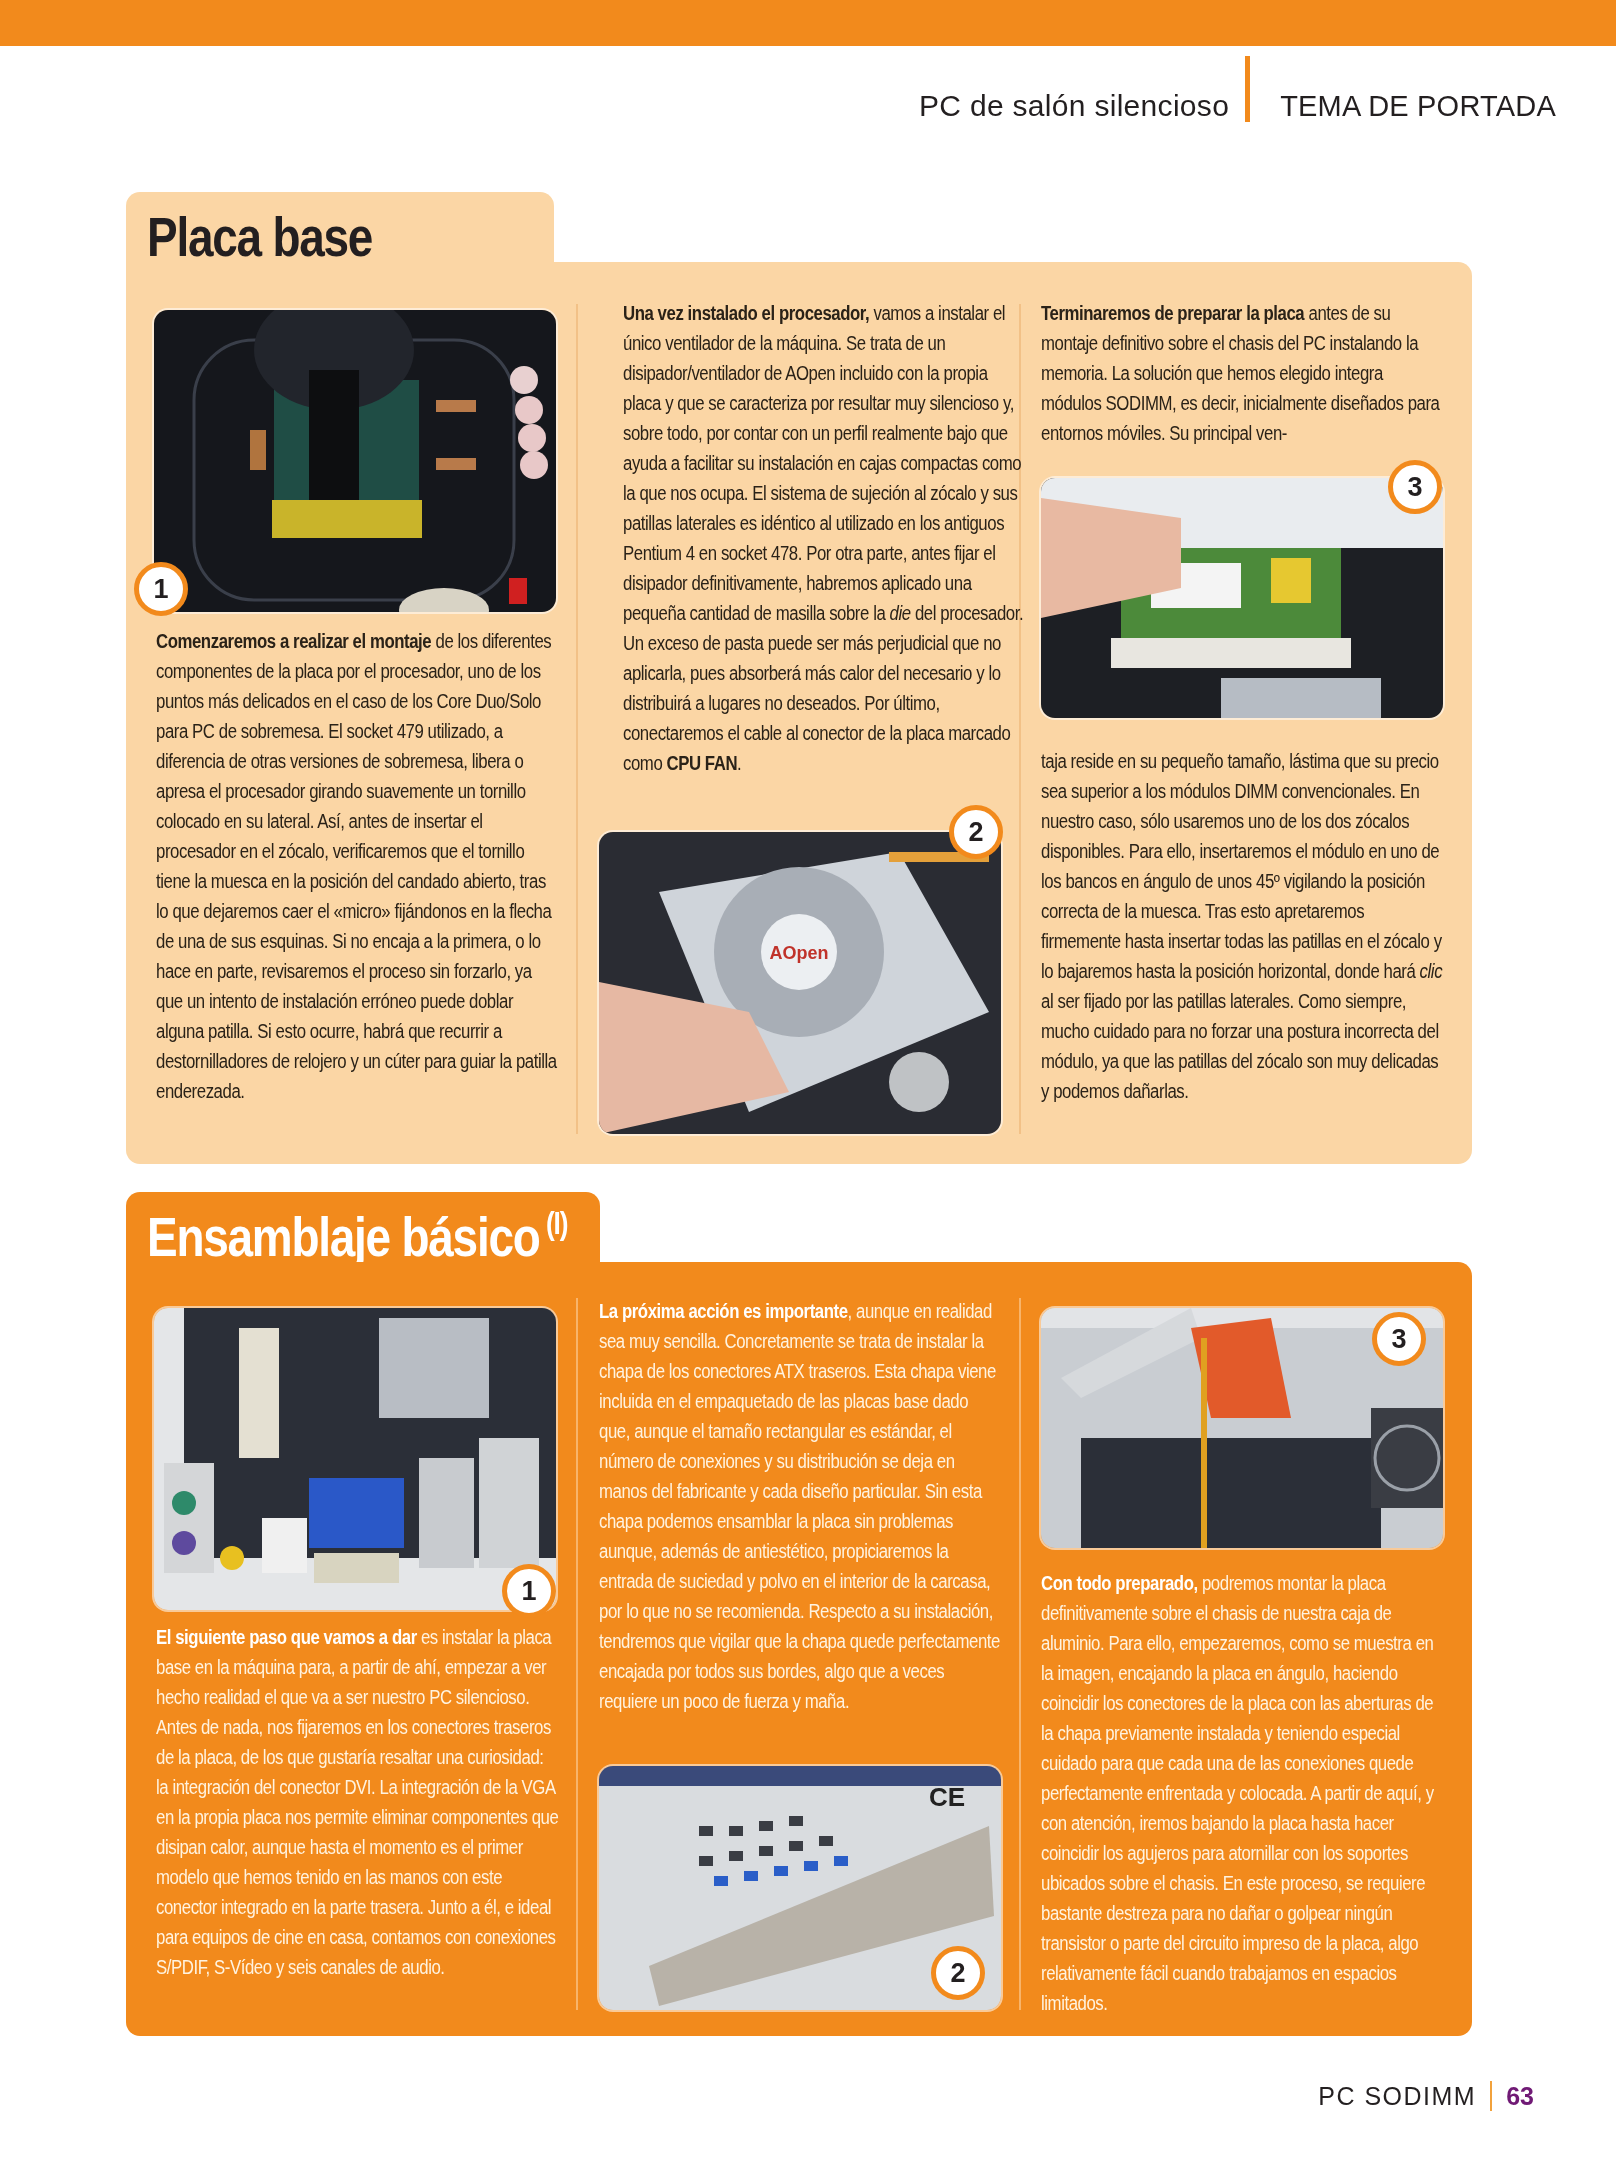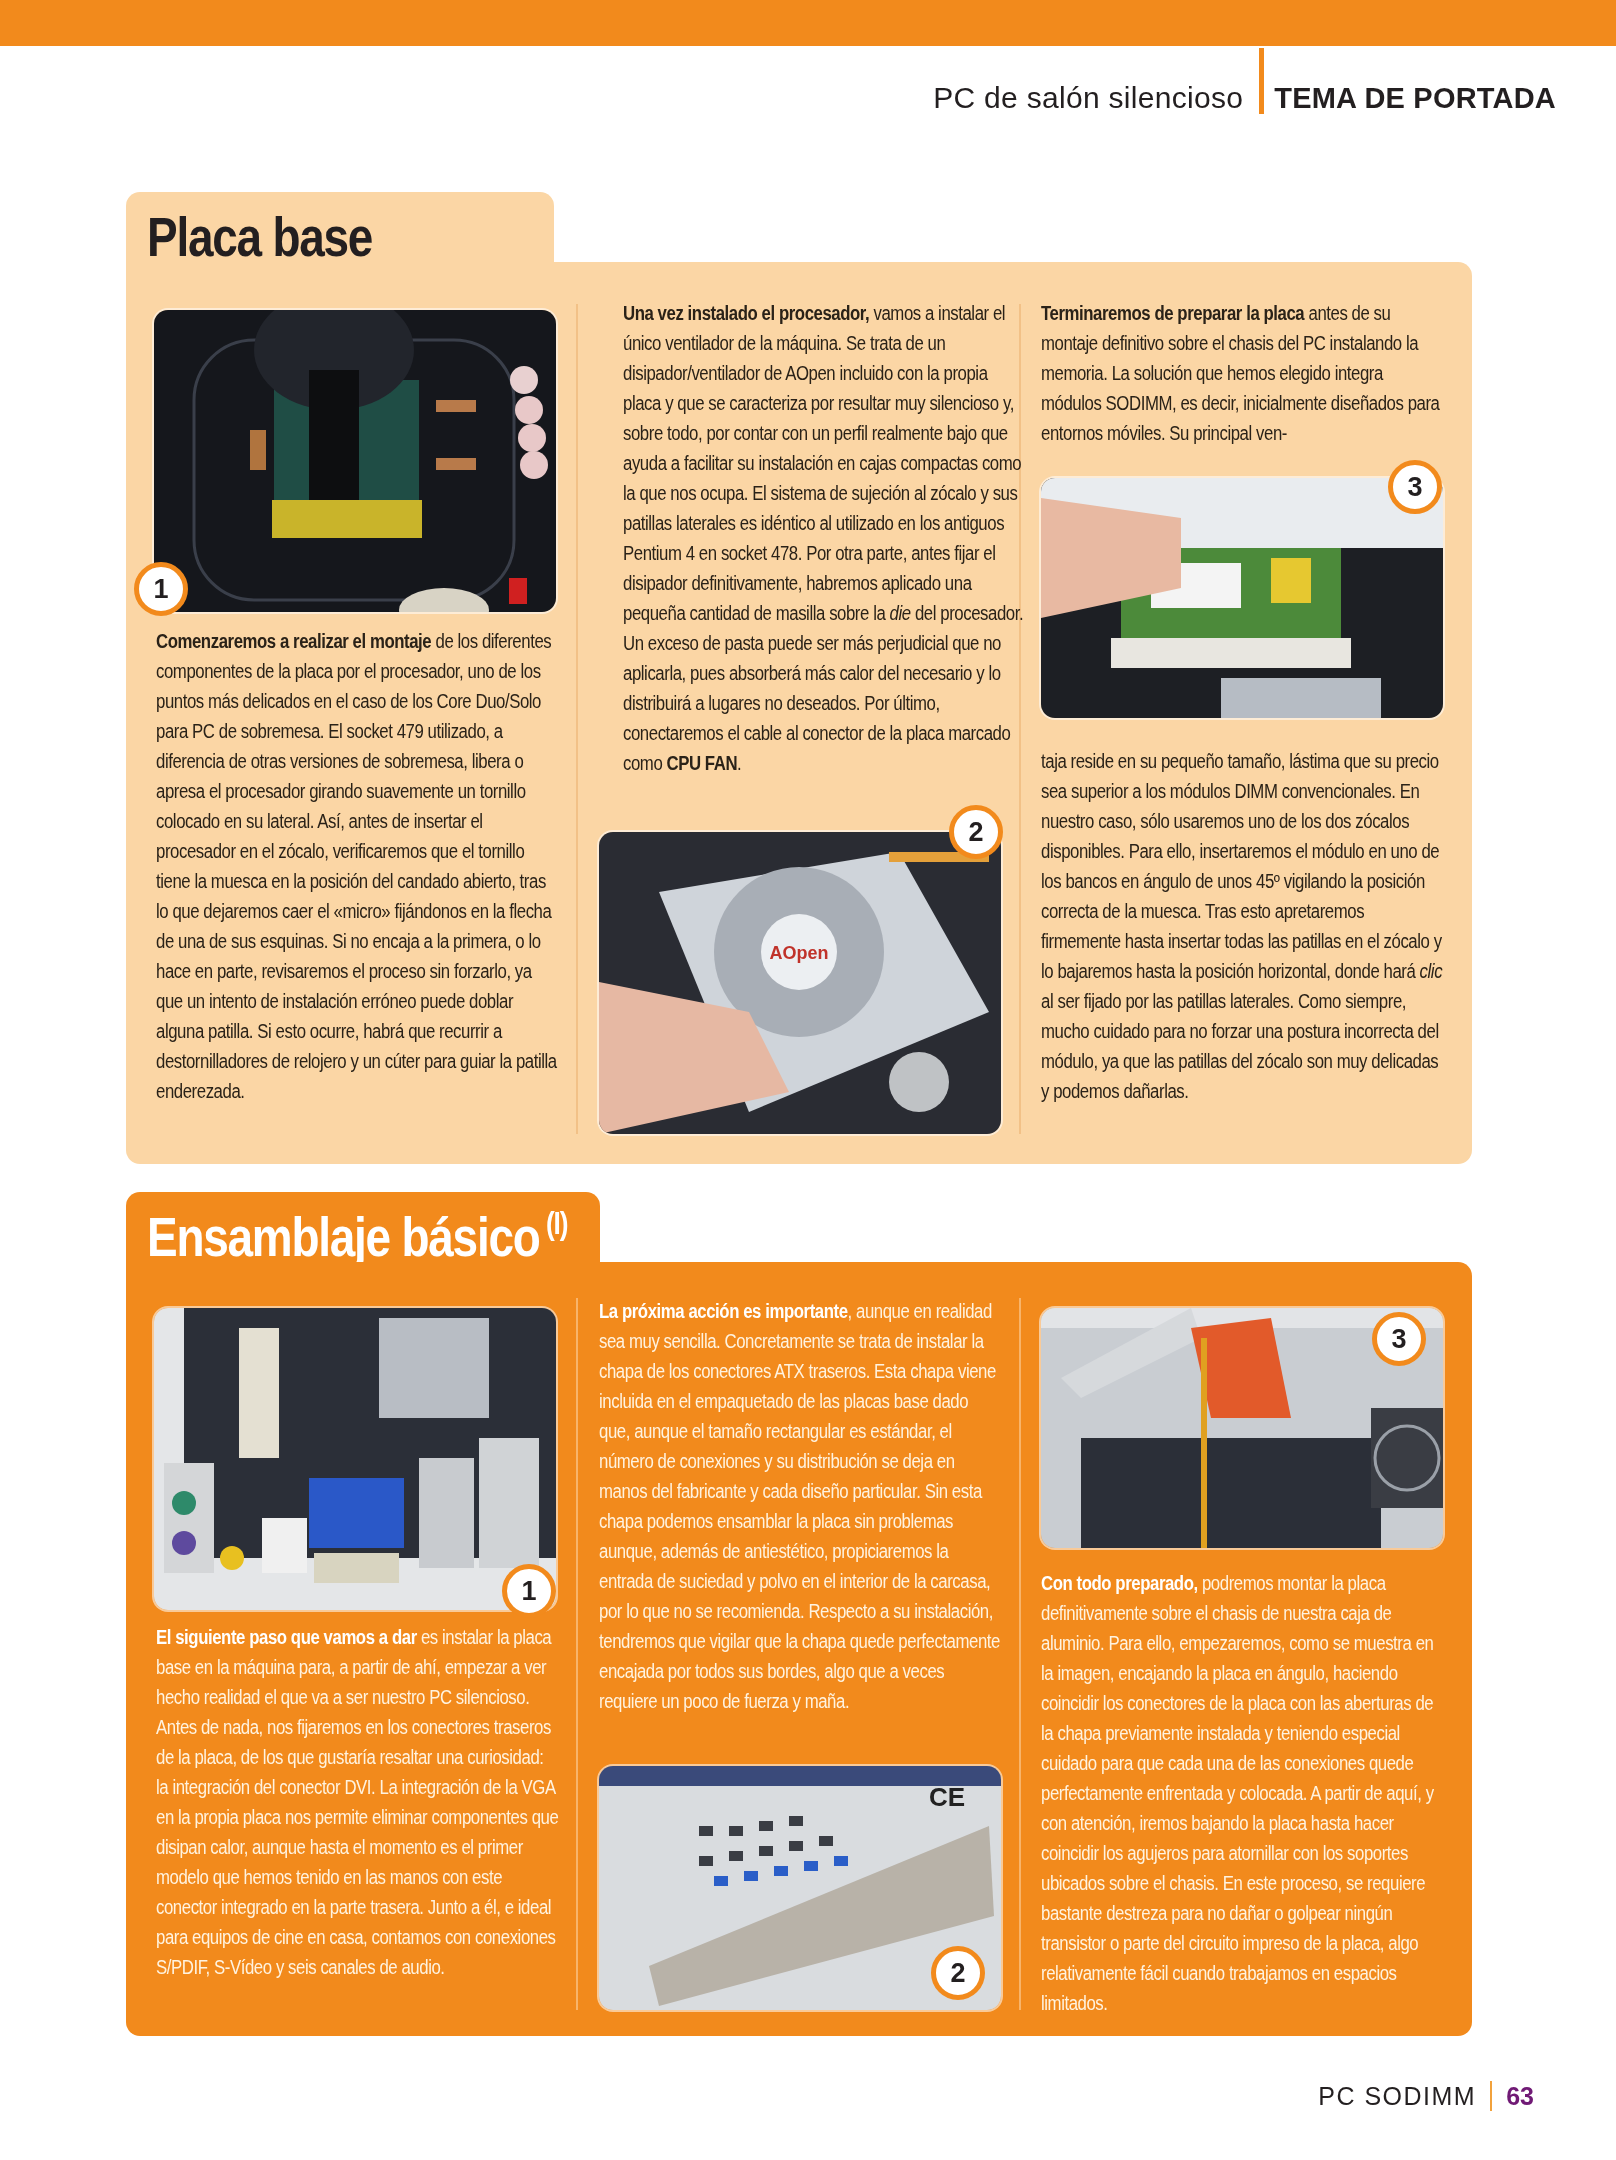--- a/index.html
+++ b/index.html
@@ -1,23 +1,23 @@
 <!DOCTYPE html>
 <html><head>
   <meta charset="utf-8">
   <style>
     * { box-sizing: border-box; margin: 0; padding: 0; }
     html, body { width: 1616px; height: 2160px; background: #ffffff; overflow: hidden; }
     body { position: relative; font-family: "Liberation Sans", sans-serif; color: #231f20; }
 
     .topbar { position: absolute; left: 0; top: 0; width: 1616px; height: 46px; background: #f28a1c; }
-    .header { position: absolute; top: 76px; right: 60px; height: 44px; display: flex; align-items: center; }
+    .header { position: absolute; top: 84px; right: 60px; height: 44px; display: flex; align-items: center; }
     .header .section { font-size: 30px; color: #231f20; letter-spacing: 0.3px; padding-right: 16px; }
     .header .divider { width: 5px; height: 66px; background: #f28a1c; margin-top: -28px; align-self: flex-start; }
-    .header .rubric { font-size: 29px; font-weight: bold; padding-left: 10px; letter-spacing: 0.2px; }
+    .header .rubric { font-size: 29px; font-weight: normal; padding-left: 30px; letter-spacing: 0.2px; }
 
     .block { position: absolute; left: 126px; width: 1614px; }
     .tab { position: absolute; left: 0; top: 0; border-radius: 14px 14px 0 0; padding: 12px 22px 0 21px; }
     .tab h1 { font-family: "Liberation Sans", sans-serif; font-weight: bold; font-size: 56px; letter-spacing: -1.5px; transform: scaleX(0.82); transform-origin: left center; white-space: nowrap; }
     .tab h1 sup { font-size: 32px; vertical-align: 22px; margin-left: 8px; }
     .panel { position: absolute; left: 0; border-radius: 0 14px 14px 14px; }
 
     .col { position: absolute; top: 0; width: 402px; }
     .col-divider { position: absolute; width: 2px; }
     .text { font-family: "Liberation Sans", sans-serif; font-size: 19.5px; line-height: 30px; letter-spacing: -0.5px; transform: scaleX(0.86); transform-origin: left top; width: 468px; }

